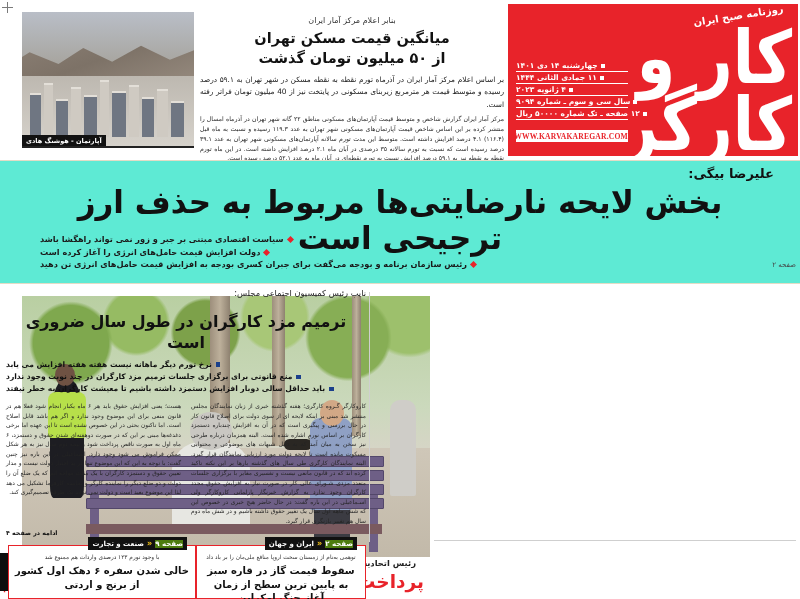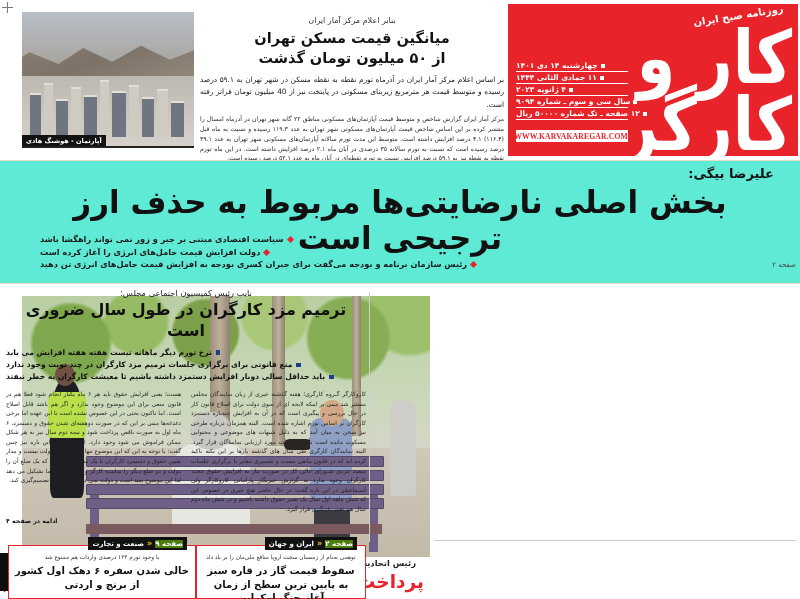--- a/index.html
+++ b/index.html
@@ -112,21 +112,21 @@
                 background:#d2a886;border-radius:50%;}
   .cat{position:absolute;left:262px;bottom:108px;width:28px;height:11px;background:#2a2723;
        border-radius:6px;}
   .cat:after{content:"";position:absolute;right:-9px;top:-4px;width:12px;height:4px;
              background:#2a2723;transform:rotate(-25deg);border-radius:2px;}
   .far-person{position:absolute;right:14px;bottom:62px;width:26px;height:96px;
               background:#cfcdc8;border-radius:10px 10px 2px 2px;}
 
   
   .story2{position:absolute;right:434px;top:288px;width:360px;}
-  .story2 .kicker{text-align:center;font-size:8.3px;color:#222;margin-bottom:2px;}
+  .story2 .kicker{font-size:8.3px;color:#222;margin-bottom:14px;}
   .story2 h2{margin:0;text-align:center;font-size:16px;font-weight:bold;line-height:1.3;}
   .story2 .bul{margin:5px 0 0 0;padding:0;display:flex;flex-direction:column;align-items:flex-end;}
   .story2 .bul li{list-style:none;font-size:7.6px;font-weight:bold;line-height:1.6;
       display:flex;gap:4px;align-items:center;direction:rtl;}
   .sq{width:4.5px;height:4.5px;background:#1b3f8b;flex:0 0 auto;}
   .cols2{display:flex;gap:10px;margin-top:7px;direction:rtl;}
   .cols2 .c{flex:1;font-size:5.9px;line-height:1.62;text-align:justify;color:#242424;}
   .contd2{font-size:6.3px;font-weight:bold;margin-top:3px;text-align:left;}
 
   
@@ -222,21 +222,21 @@
       <span>میانگین قیمت مسکن تهران</span><br>
       <span>از ۵۰ میلیون تومان گذشت</span>
     </h2>
     <div class="lead">بر اساس اعلام مرکز آمار ایران در آذرماه تورم نقطه به نقطه مسکن در شهر تهران به ۵۹.۱ درصد رسیده و متوسط قیمت هر مترمربع زیربنای مسکونی در پایتخت نیز از 40 میلیون تومان فراتر رفته است.</div>
     <div class="body">مرکز آمار ایران گزارش شاخص و متوسط قیمت آپارتمان‌های مسکونی مناطق ۲۲ گانه شهر تهران در آذرماه امسال را منتشر کرده بر این اساس شاخص قیمت آپارتمان‌های مسکونی شهر تهران به عدد ۱۱۹.۳ رسیده و نسبت به ماه قبل (۱۱۶.۴) ۴.۱ درصد افزایش داشته است. متوسط این مدت تورم سالانه آپارتمان‌های مسکونی شهر تهران به عدد ۳۹.۱ درصد رسیده است که نسبت به تورم سالانه ۳۵ درصدی در آبان ماه ۲.۱ درصد افزایش داشته است. در این ماه تورم نقطه به نقطه نیز به ۵۹.۱ درصد افزایش نسبت به تورم نقطه‌ای در آبان ماه به عدد ۵۲.۱ درصد رسیده است.</div>
     <div class="contd">ادامه در صفحه ۹</div>
   </div>
 
   <div class="band">
     <div class="kicker">علیرضا بیگی:</div>
-    <h1>بخش اصلی نارضایتی‌ها مربوط به حذف ارز ترجیحی است</h1>
+    <h1>بخش لایحه نارضایتی‌ها مربوط به حذف ارز ترجیحی است</h1>
     <div class="bullets">
       <ul>
         <li>
             <span class="dia"></span>
             <span>سیاست اقتصادی مبتنی بر جبر و زور نمی تواند راهگشا باشد</span>
           </li>
         <li>
             <span class="dia"></span>
             <span>دولت افزایش قیمت حامل‌های انرژی را آغاز کرده است</span>
           </li>

